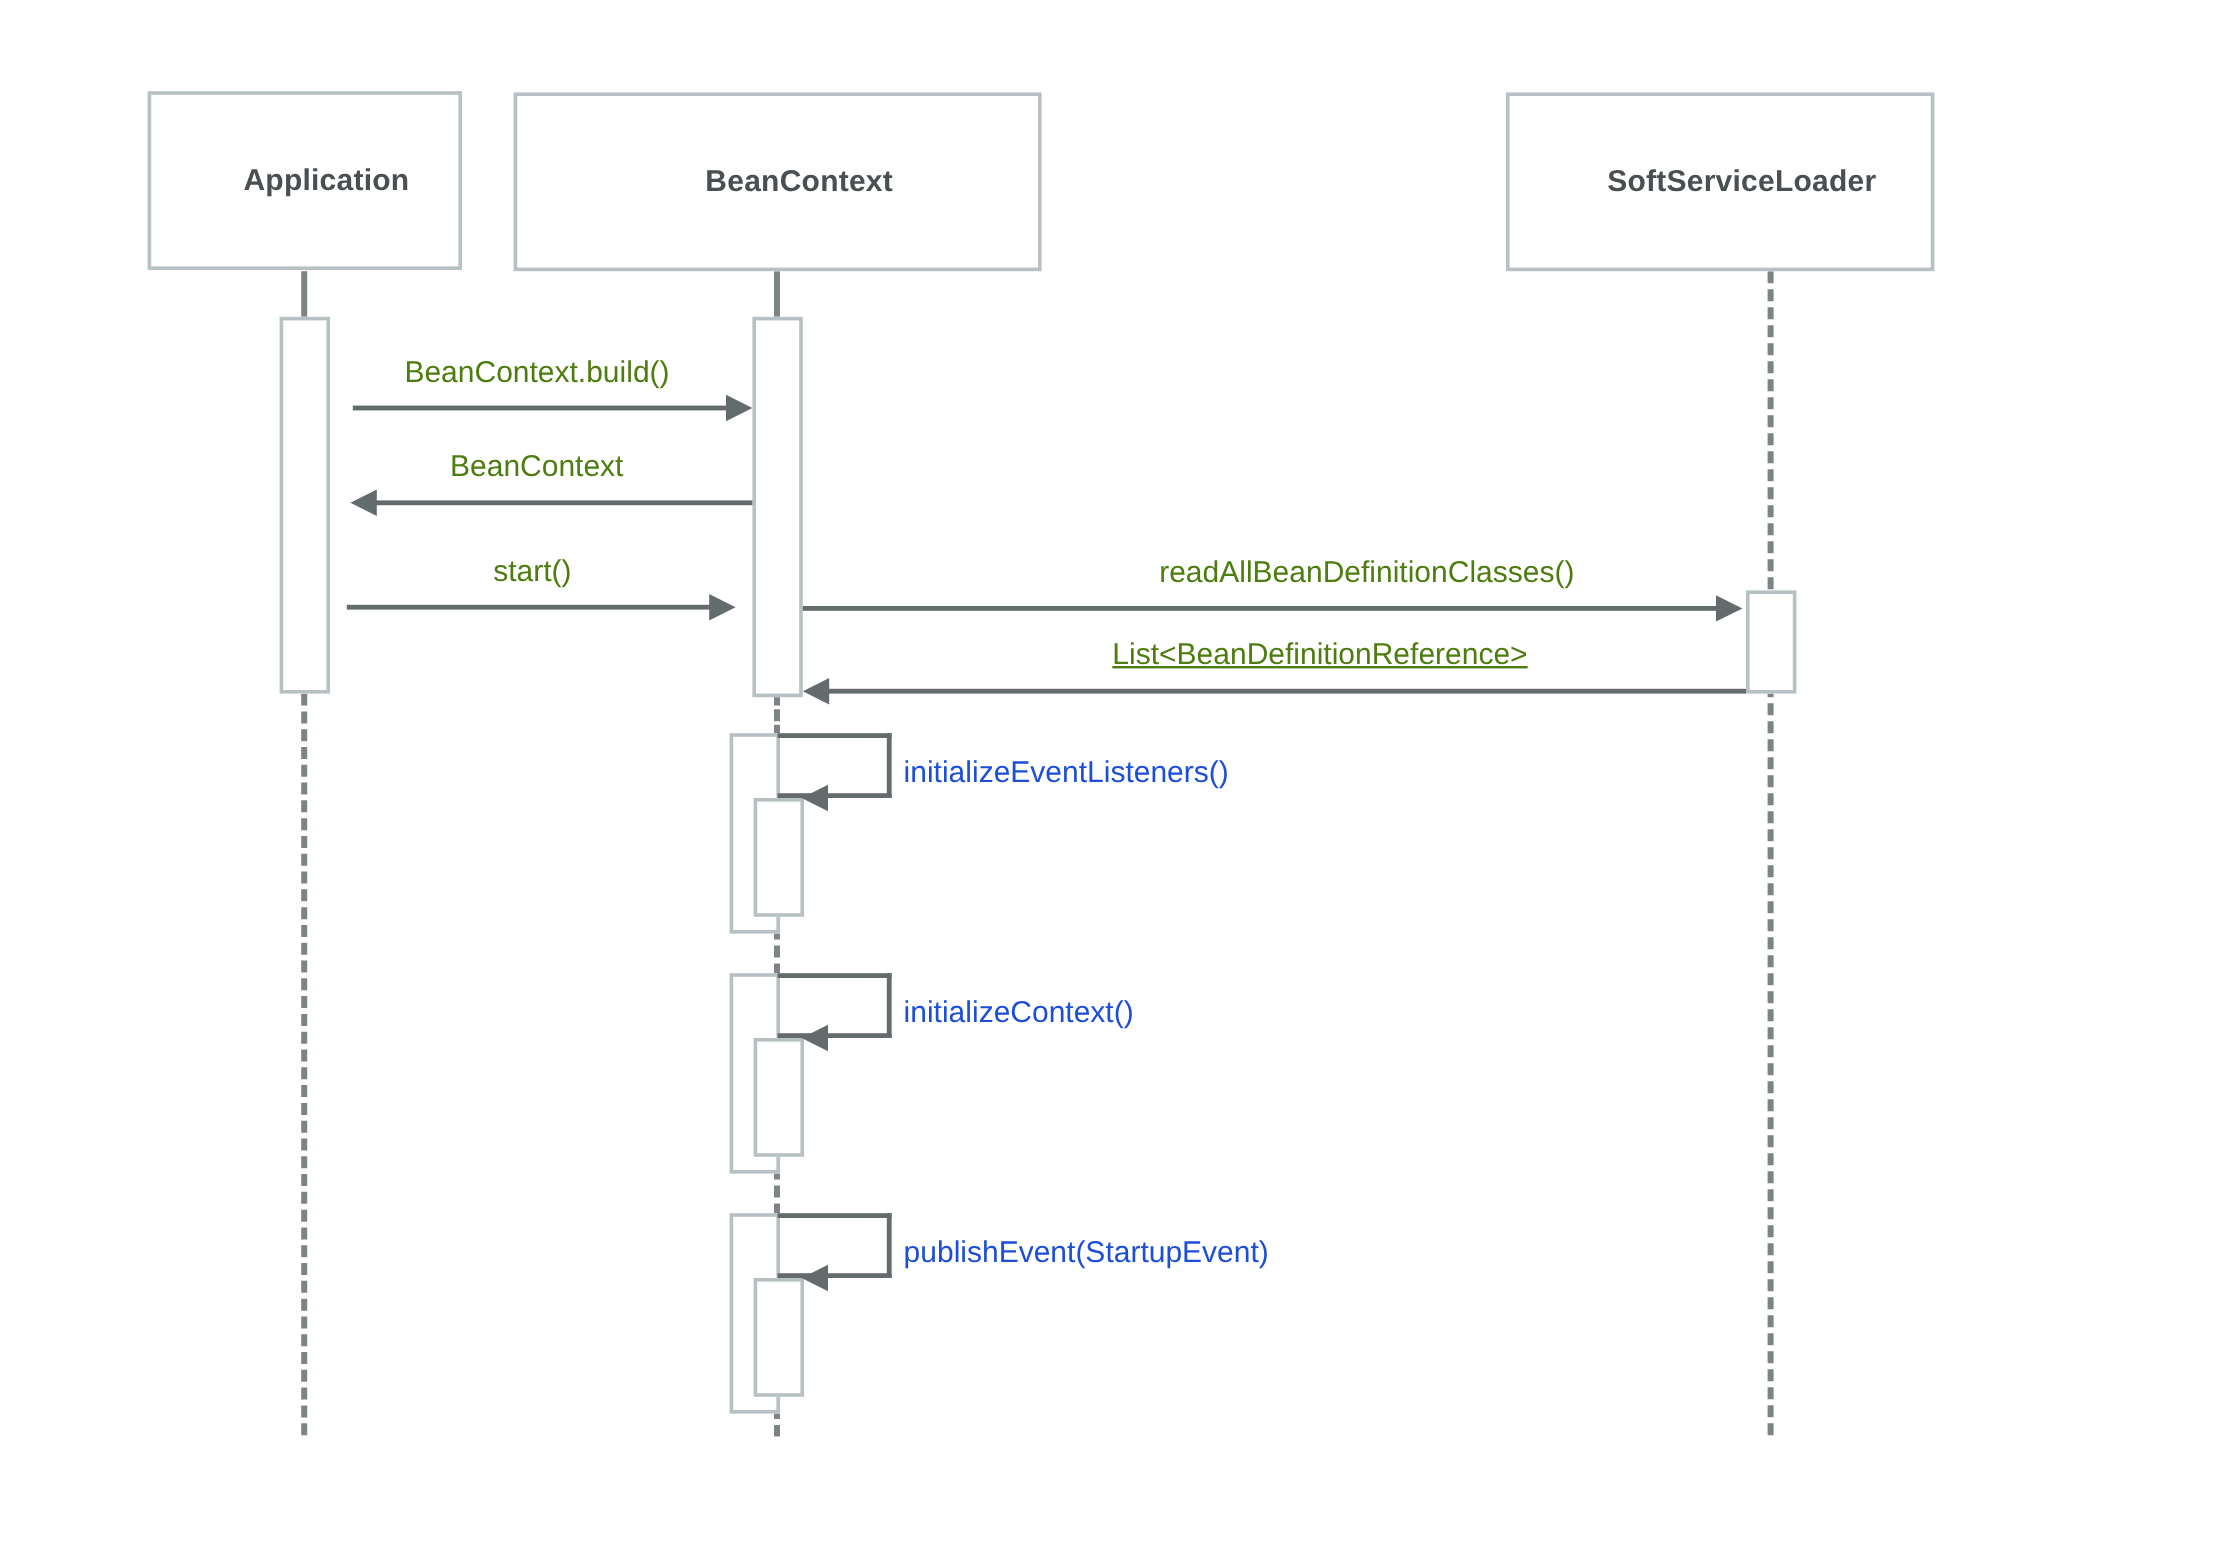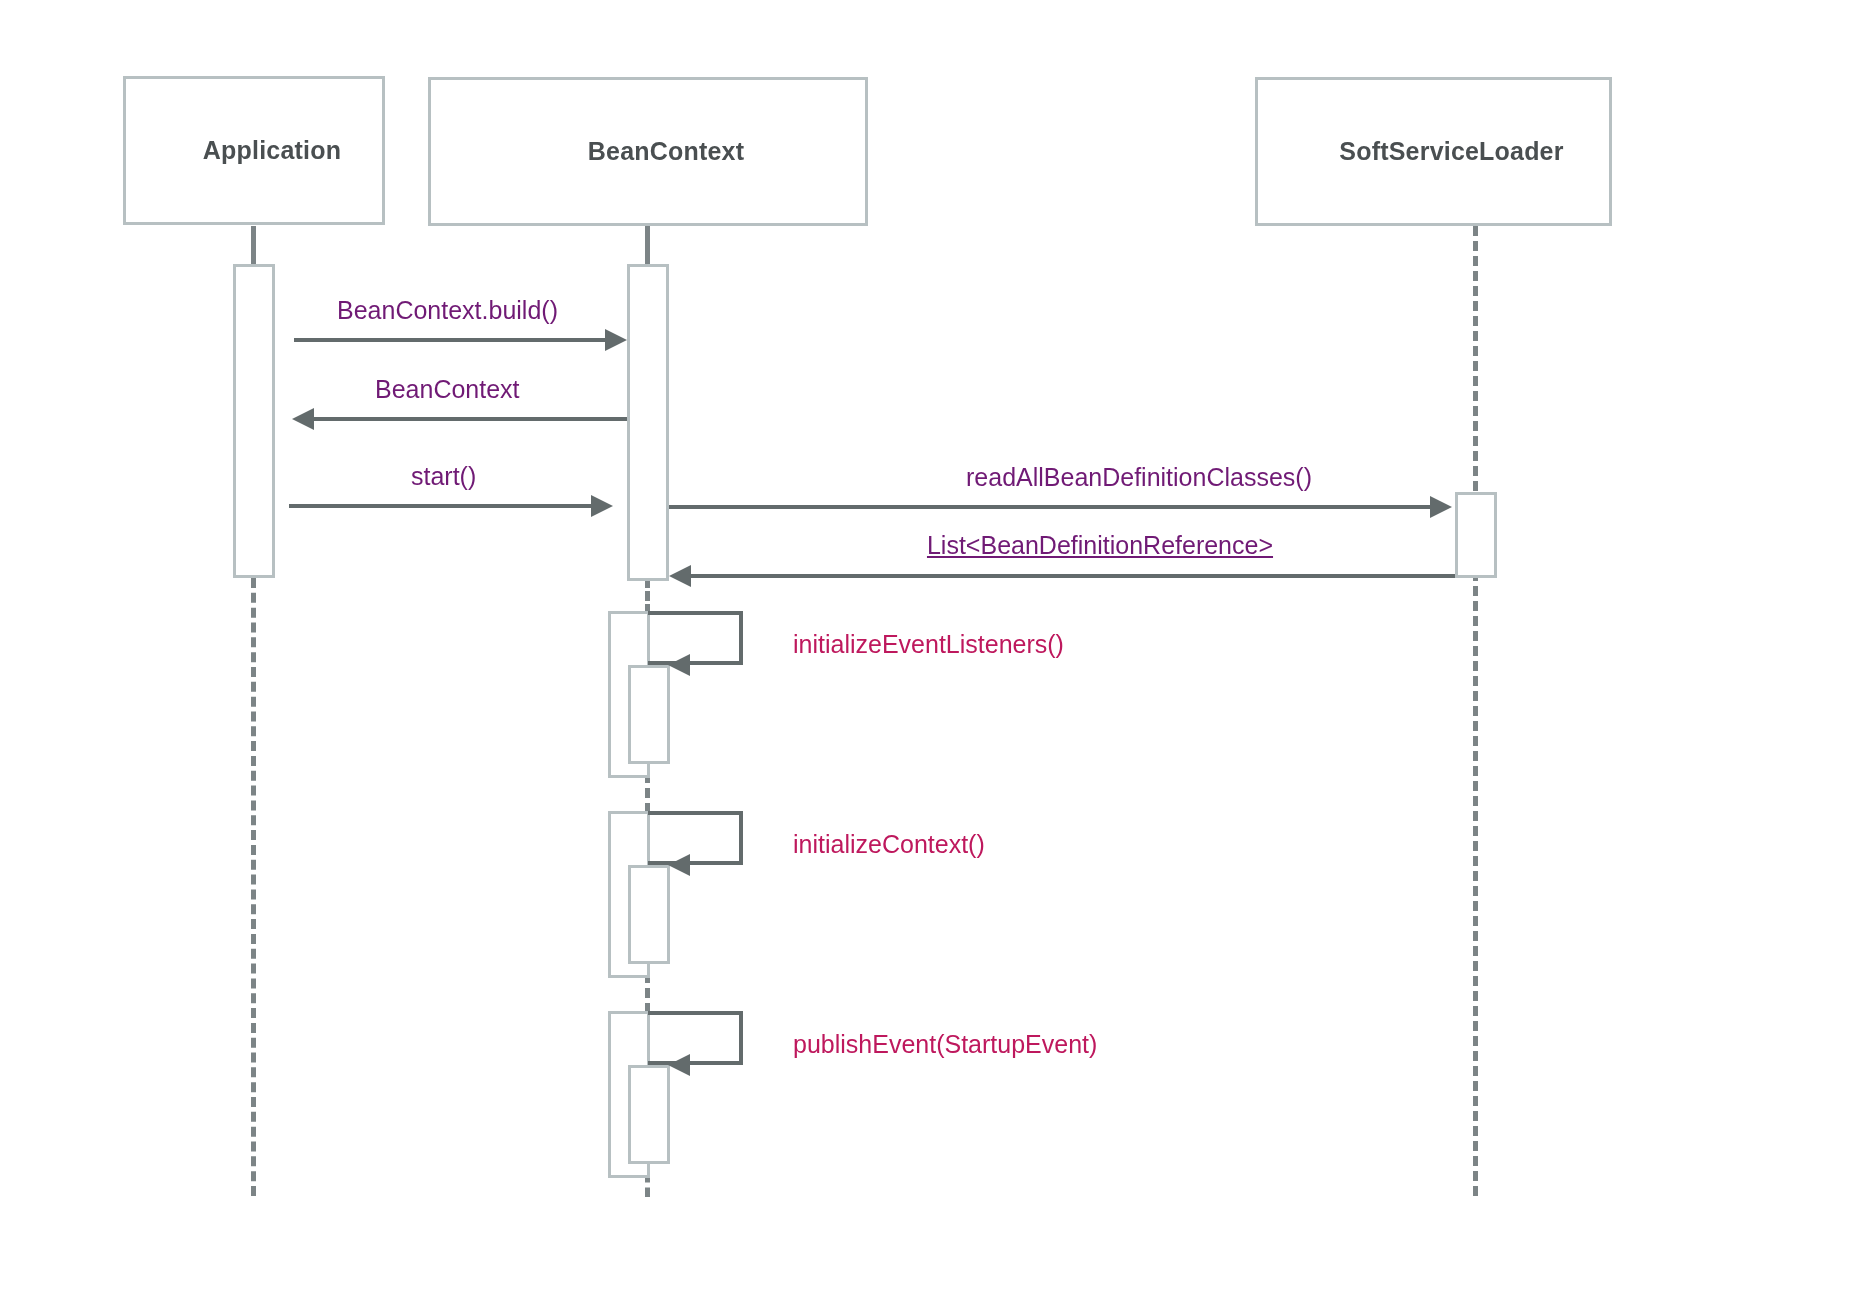--- a/index.html
+++ b/index.html
@@ -71,42 +71,41 @@
     border-left: 22px solid #636b6c;
   }
   .arrowhead.left {
     border-top: 11px solid transparent;
     border-bottom: 11px solid transparent;
     border-right: 22px solid #636b6c;
   }
   .msg-label {
     position: absolute;
     font-size: 25px;
-    color: #701a75;
+    color: #4d7c0f;
     white-space: nowrap;
     line-height: 1;
   }
   .msg-label.centered {
     transform: translateX(-50%);
   }
   
   .selfloop {
     position: absolute;
     box-sizing: border-box;
     border-top: 4px solid #636b6c;
     border-right: 4px solid #636b6c;
     border-bottom: 4px solid #636b6c;
   }
   .selfloop-label {
     position: absolute;
     font-size: 25px;
-    color: #be185d;
+    color: #1d4ed8;
     white-space: nowrap;
     line-height: 1;
-    margin-left: 40px;
   }
 </style>
 </head>
 <body>
 
 <div id="canvas">
 
   <div class="lifeline-solid" style="left:251px; top:226px; height:38px;"></div>
   <div class="lifeline" style="left:251px; top:578px; height:618px;"></div>
 

